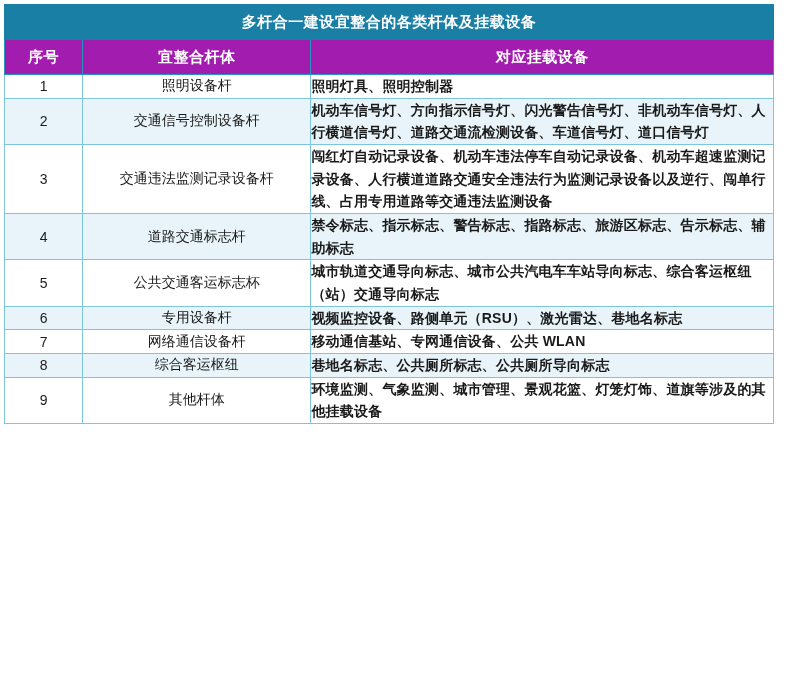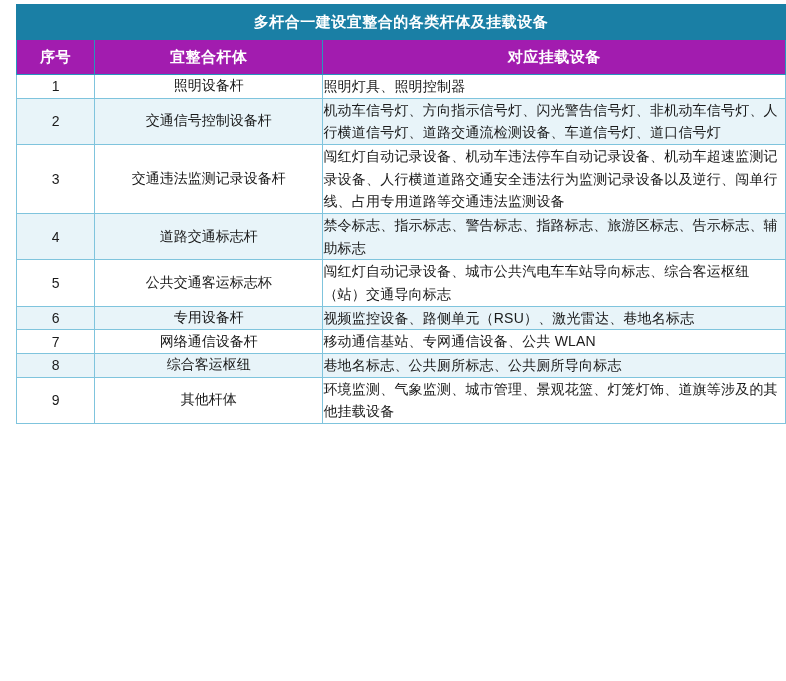--- a/index.html
+++ b/index.html
@@ -9,21 +9,21 @@
   body {
     width: 786px;
     height: 681px;
     background: #ffffff;
     font-family: "Liberation Sans", sans-serif;
     -webkit-font-smoothing: antialiased;
   }
   .table-wrap {
     width: 664px;
     box-sizing: border-box;
-    padding: 4px 8px 8px 16px;
+    padding: 4px 8px 8px 4px;
   }
   table.pole-table {
     width: 770px;
     border-collapse: collapse;
     table-layout: fixed;
     border: 1px solid #3e9cc0;
   }
   table.pole-table td, table.pole-table th {
     border: 1px solid #7fc4dd;
     padding: 0;
@@ -67,20 +67,21 @@
     margin-top: 25px;
   }
   td.dev {
     text-align: left;
     font-size: 14px;
     color: #1a1a1a;
     vertical-align: middle;
     padding: 8px 9px;
     line-height: 1.62;
     letter-spacing: 0.2px;
+    font-weight: bold;
   }
   tr.row-odd td { background: #ffffff; }
   tr.row-even td { background: #e8f4f9; }
 </style>
 </head>
 <body>
 
 <div class="table-wrap">
   <table class="pole-table">
     <colgroup>
@@ -114,21 +115,21 @@
         <td class="dev">闯红灯自动记录设备、机动车违法停车自动记录设备、机动车超速监测记录设备、人行横道道路交通安全违法行为监测记录设备以及逆行、闯单行线、占用专用道路等交通违法监测设备</td>
       </tr>
       <tr class="row-even">
         <td class="idx">4</td>
         <td class="pole">道路交通标志杆</td>
         <td class="dev">禁令标志、指示标志、警告标志、指路标志、旅游区标志、告示标志、辅助标志</td>
       </tr>
       <tr class="row-odd">
         <td class="idx">5</td>
         <td class="pole">公共交通客运标志杯</td>
-        <td class="dev">闯红灯自动记录设备、城市公共汽电车车站导向标志、综合客运枢纽（站）交通导向标志</td>
+        <td class="dev">城市轨道交通导向标志、城市公共汽电车车站导向标志、综合客运枢纽（站）交通导向标志</td>
       </tr>
       <tr class="row-even">
         <td class="idx">6</td>
         <td class="pole">专用设备杆</td>
         <td class="dev">视频监控设备、路侧单元（RSU）、激光雷达、巷地名标志</td>
       </tr>
       <tr class="row-odd">
         <td class="idx">7</td>
         <td class="pole">网络通信设备杆</td>
         <td class="dev">移动通信基站、专网通信设备、公共 WLAN</td>

